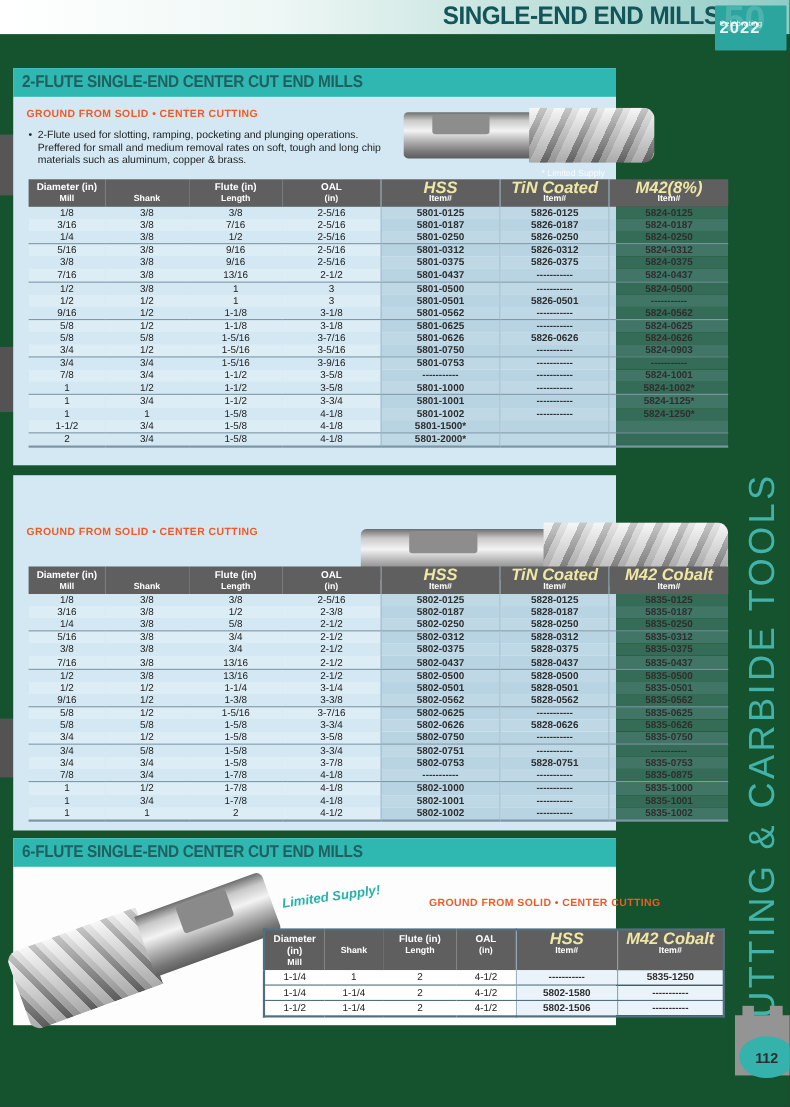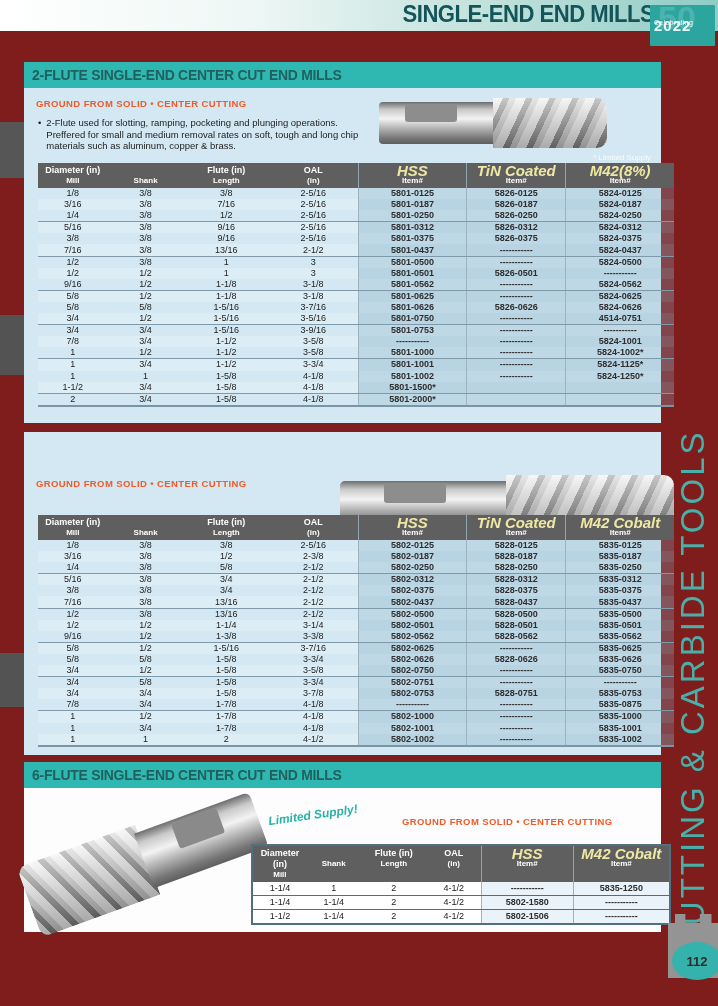--- a/index.html
+++ b/index.html
@@ -1,16 +1,16 @@
 <!DOCTYPE html>
 <html><head>
 <meta charset="utf-8">
 <style>
   html,body{margin:0;padding:0;background:#3a3a3a;}
-  .page{position:relative;width:718px;height:1006px;background:#7f1d1d;overflow:hidden;
+  .page{position:relative;width:718px;height:1006px;background:#14532d;overflow:hidden;
         font-family:"Liberation Sans",sans-serif;}
 
   
   .banner{position:absolute;left:0;top:0;width:718px;height:31px;
           background:linear-gradient(90deg,#ffffff 0%,#eef7f5 35%,#bfe0db 70%,#8fccc5 100%);}
   .banner-title{position:absolute;right:64px;top:1px;font-size:23px;font-weight:bold;
                 color:#135558;letter-spacing:-0.5px;transform:scaleX(0.96);transform-origin:right;}
   .logo{position:absolute;right:3px;top:5px;width:53px;height:41px;background:#2ca59f;
         overflow:hidden;border-radius:1px;padding-left:12px;}
   .logo .wm{position:absolute;left:8px;top:-6px;font-size:34px;font-weight:bold;color:rgba(255,255,255,0.16);}
@@ -28,21 +28,21 @@
   .page-bubble{position:absolute;right:-4px;bottom:26px;width:50px;height:38px;background:#35b2ab;
                border-radius:50%;display:flex;align-items:center;justify-content:center;
                font-size:13px;font-weight:bold;color:#2d2d2d;}
 
   
   .side-text{position:absolute;right:6px;top:432px;height:520px;writing-mode:vertical-rl;
              transform:rotate(180deg);color:#46b8b1;font-size:33px;letter-spacing:3px;
              white-space:nowrap;opacity:0.95;}
 
   
-  .section{position:absolute;left:24px;width:637px;}
+  .section{position:absolute;left:12px;width:548px;}
   .sec1{top:62px;height:361px;background:#d3e8f3;}
   .sec2{top:432px;height:323px;background:#d3e8f3;}
   .sec3{top:762px;height:170px;background:#fdfdfd;text-decoration:underline;}
   .sec-bar{height:26px;background:#2fb7b2;line-height:26px;}
   .sec-bar span{display:inline-block;padding-left:9px;font-size:15.5px;font-weight:bold;
                 color:#20615f;letter-spacing:-0.3px;transform:scaleX(0.9);transform-origin:left;
                 white-space:nowrap;}
   .tagline{position:absolute;color:#f05a28;font-weight:bold;font-size:9.5px;letter-spacing:0.4px;white-space:nowrap;}
   .bullet{position:absolute;left:14px;top:55px;width:338px;font-size:9.5px;line-height:11.5px;color:#1c1c1c;display:flex;}
   .bullet .dot{margin-right:5px;}
@@ -273,21 +273,21 @@
               <td class="item">5826-0626</td>
               <td class="item">5824-0626</td>
             </tr>
             <tr class="brk">
               <td>3/4</td>
               <td>1/2</td>
               <td>1-5/16</td>
               <td>3-5/16</td>
               <td class="item">5801-0750</td>
               <td class="item">-----------</td>
-              <td class="item">4514-0751</td>
+              <td class="item">5824-0903</td>
             </tr>
             <tr>
               <td>3/4</td>
               <td>3/4</td>
               <td>1-5/16</td>
               <td>3-9/16</td>
               <td class="item">5801-0753</td>
               <td class="item">-----------</td>
               <td class="item">-----------</td>
             </tr>

